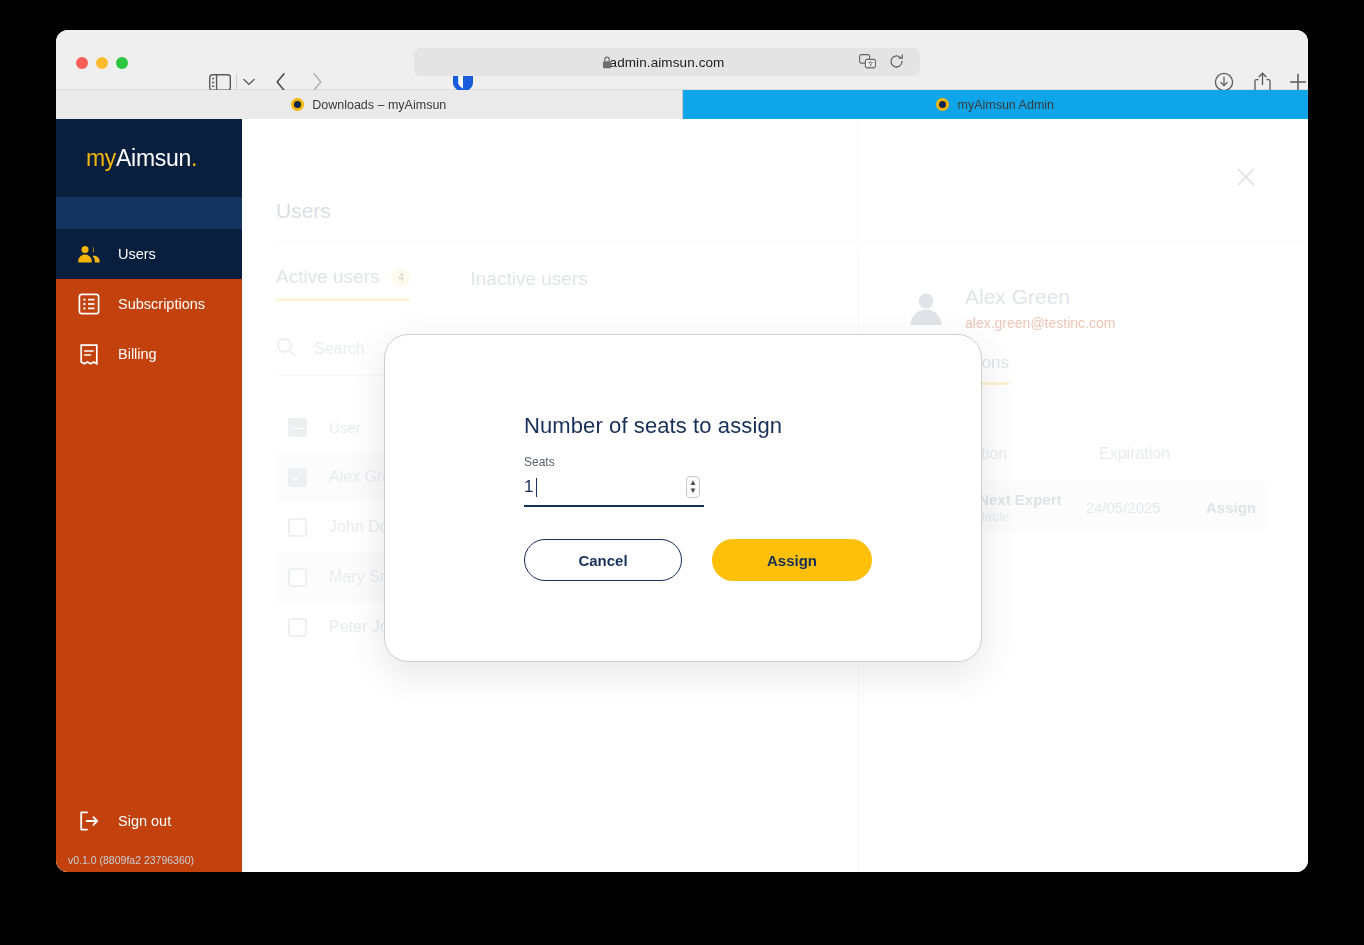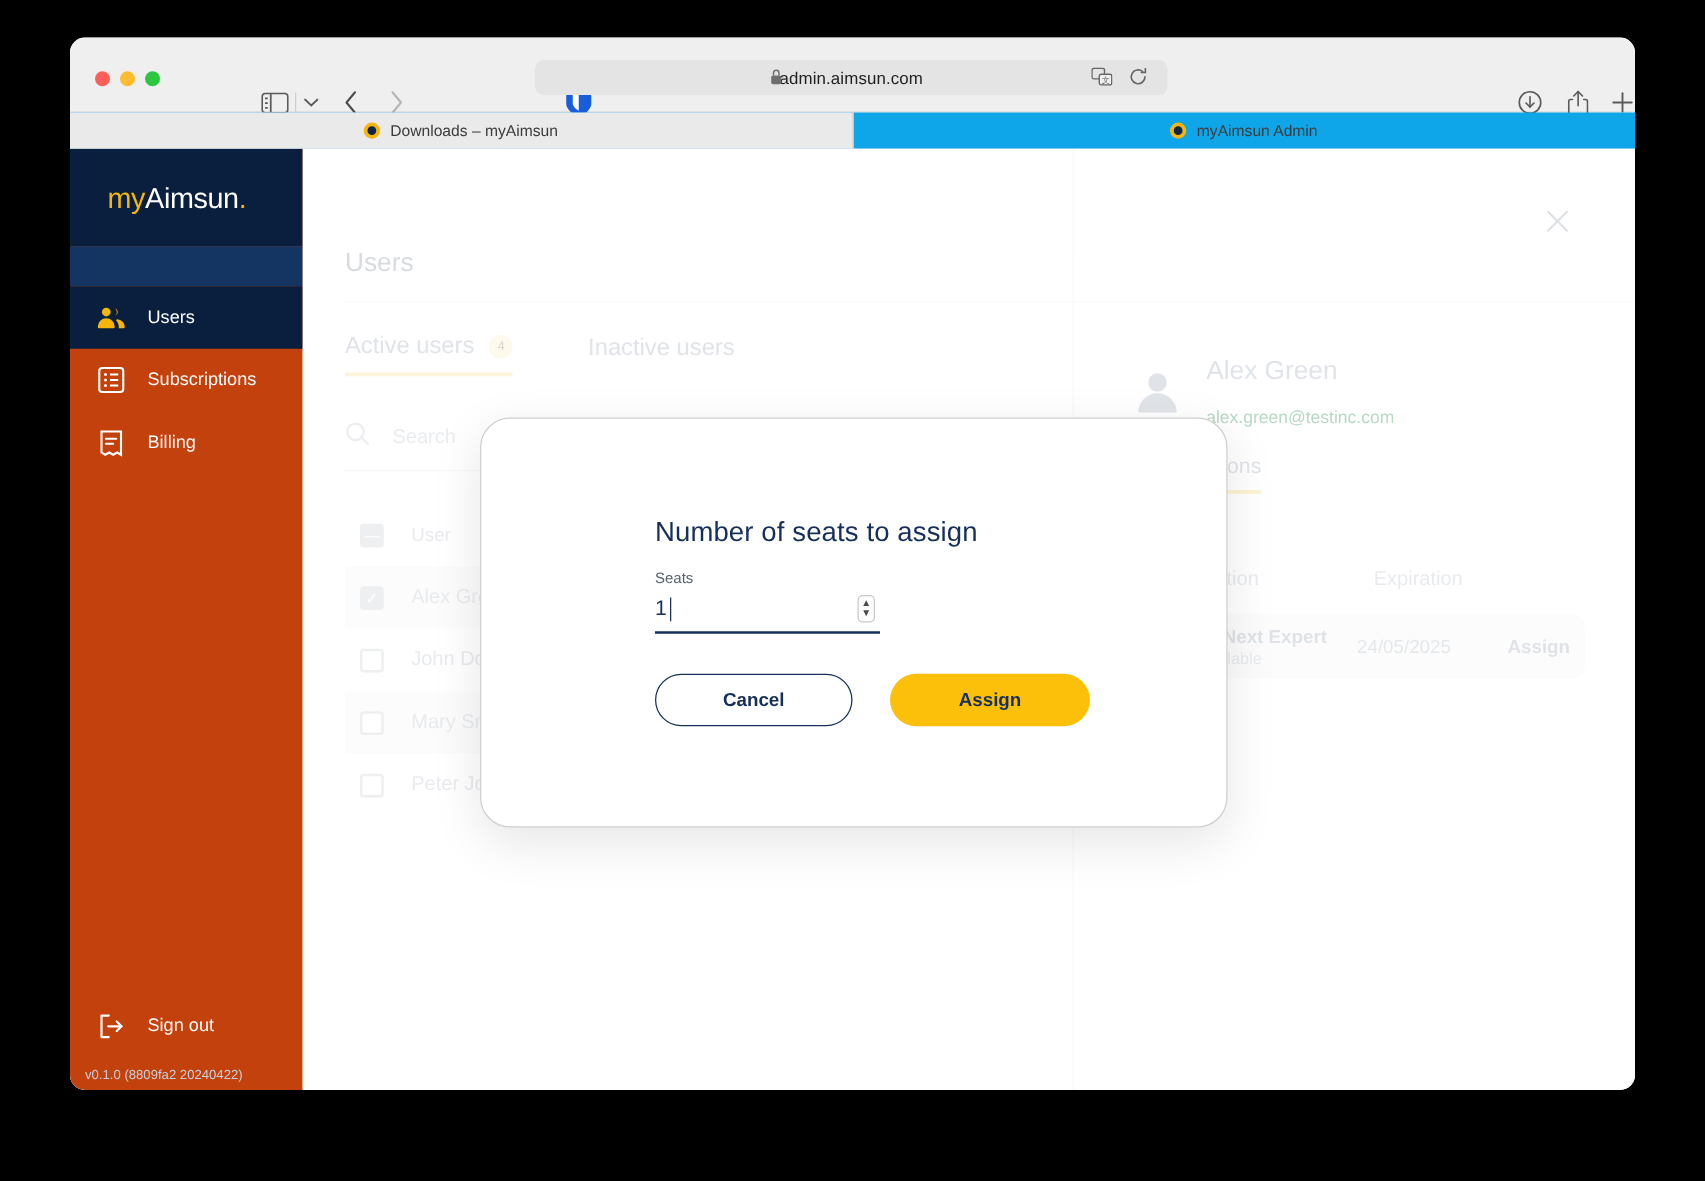--- a/index.html
+++ b/index.html
@@ -44,21 +44,21 @@
   #tb-divider { position: absolute; left: 180px; top: 44px; width: 1px; height: 18px; background: #cfcdcd; }
   #back-button { left: 215px; top: 52px; width: 20px; height: 20px; transform: translateY(-50%); }
   #forward-button { left: 251px; top: 52px; width: 20px; height: 20px; transform: translateY(-50%); }
   #extension-shield { left: 396px; top: 52px; width: 22px; height: 24px; transform: translateY(-50%); }
   #download-button { left: 1157px; top: 52px; width: 22px; height: 22px; transform: translateY(-50%); }
   #share-button { left: 1195px; top: 52px; width: 22px; height: 22px; transform: translateY(-50%); }
   #newtab-button { left: 1231px; top: 52px; width: 22px; height: 22px; transform: translateY(-50%); }
 
   #address-bar {
     position: absolute;
-    left: 372px; top: 18px;
+    left: 358px; top: 18px;
     width: 506px; height: 28px;
     background: #e5e4e4;
     border-radius: 7px;
     display: flex; align-items: center;
     justify-content: center;
   }
   #address-bar .lock { position: absolute; left: 188px; top: 7px; }
   #url-text {
     font-size: 13.5px; color: #20201f;
     letter-spacing: 0.1px;
@@ -203,21 +203,21 @@
 
   
   #detail-drawer {
     position: absolute; left: 617px; top: 0; right: 0; height: 100%;
     padding: 46px 40px 0 48px;
   }
   #drawer-close { position: absolute; right: 52px; top: 48px; width: 20px; height: 20px; color: #8c96a3; }
   #drawer-user { display: flex; align-items: center; gap: 20px; margin-top: 120px; }
   #drawer-avatar { width: 38px; height: 38px; color: #9aa5b4; flex: none; }
   #drawer-user-name { font-size: 21px; color: #9aa5b4; }
-  #drawer-user-email { font-size: 14px; color: #15803d; margin-top: 16px; }
+  #drawer-user-email { font-size: 14px; color: #c2410c; margin-top: 6px; }
   #drawer-tabs { margin-top: 22px; }
   .drawer-tab {
     display: inline-block; font-size: 17px; color: #9aa5b4;
     padding-bottom: 9px; border-bottom: 3px solid #fbd96a;
   }
   #sub-table { margin-top: 60px; }
   #sub-head { display: flex; font-size: 16px; color: #b5bdc8; padding: 0 12px 18px 12px; }
   #sub-head .c1 { width: 180px; }
   #sub-head .c2 { width: 130px; }
   #sub-row {
@@ -445,21 +445,21 @@
         <div class="footer-item">
           <span class="nav-ico">
             <svg width="22" height="22" viewBox="0 0 22 22" fill="none" stroke="#ffffff" stroke-width="1.8" stroke-linecap="round" stroke-linejoin="round">
               <path d="M9,2.4 H3.2 V19.6 H9"></path>
               <line x1="8.6" y1="11" x2="19" y2="11"></line>
               <polyline points="15.4,7.2 19.2,11 15.4,14.8"></polyline>
             </svg>
           </span>
           <span>Sign out</span>
         </div>
-        <div id="version-text">v0.1.0 (8809fa2 20240422)</div>
+        <div id="version-text">v0.1.0 (8809fa2 23796360)</div>
       </div>
     </div>
 
     <div id="main-area">
 
       <div id="main-column">
         <div id="page-title">Users</div>
         <div id="title-rule"></div>
 
         <div id="tab-row">

